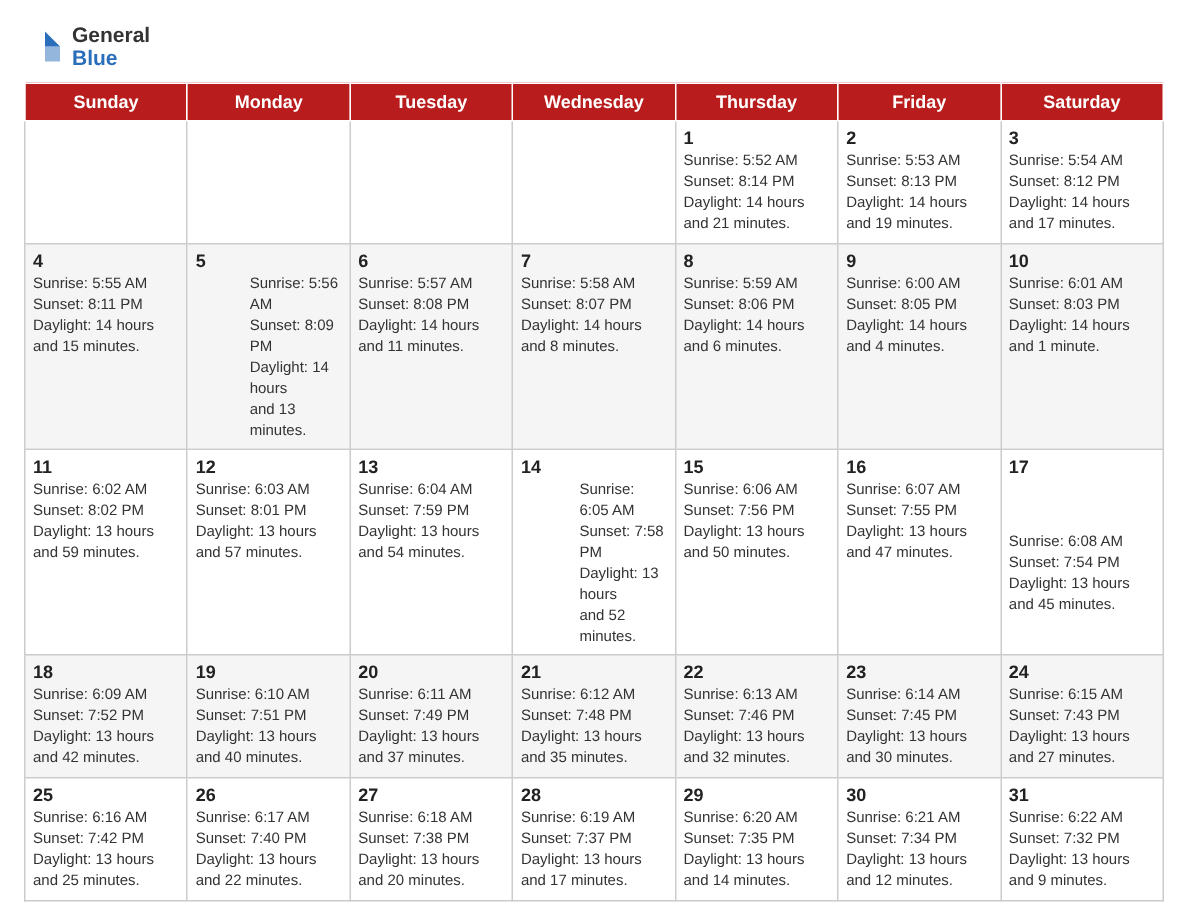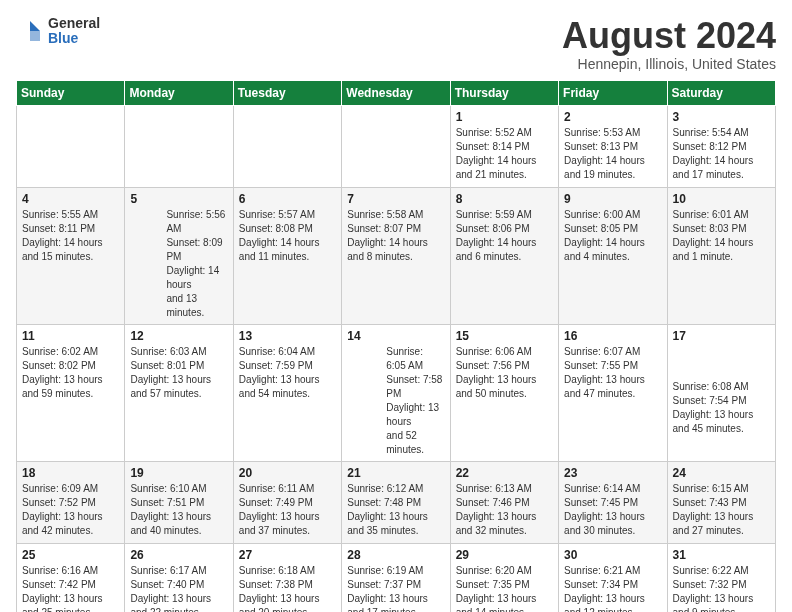--- a/index.html
+++ b/index.html
@@ -46,24 +46,24 @@
     .location-title {
       font-size: 14px;
       color: #555;
     }
     table {
       width: 100%;
       border-collapse: collapse;
       font-size: 11px;
     }
     thead tr th {
-      background: #15803d;
+      background: #b91c1c;
       color: #fff;
       padding: 5px 4px;
-      text-align: left;
+      text-align: center;
       font-size: 12px;
       border: 1px solid #fff;
     }
     tbody tr td {
       border: 1px solid #ccc;
       vertical-align: top;
       padding: 4px 5px;
       height: 82px;
       width: 14.28%;
       background: #fff;
@@ -93,24 +93,20 @@
   <div class="logo">
     <svg class="logo-icon" viewBox="0 0 28 28">
       <polygon points="14,4 24,14 14,14" fill="#2a6ebb"></polygon>
       <polygon points="14,14 24,14 24,24 14,24" fill="#2a6ebb" opacity="0.5"></polygon>
     </svg>
     <div class="logo-text">
       <span class="logo-general">General</span>
       <span class="logo-blue">Blue</span>
     </div>
   </div>
-  <div class="title-area">
-    <div class="month-title">August 2024</div>
-    <div class="location-title">Hennepin, Illinois, United States</div>
-  </div>
 </div>
 
 <table>
   <thead>
     <tr>
     <th>Sunday</th>
         <th>Monday</th>
         <th>Tuesday</th>
         <th>Wednesday</th>
         <th>Thursday</th>

